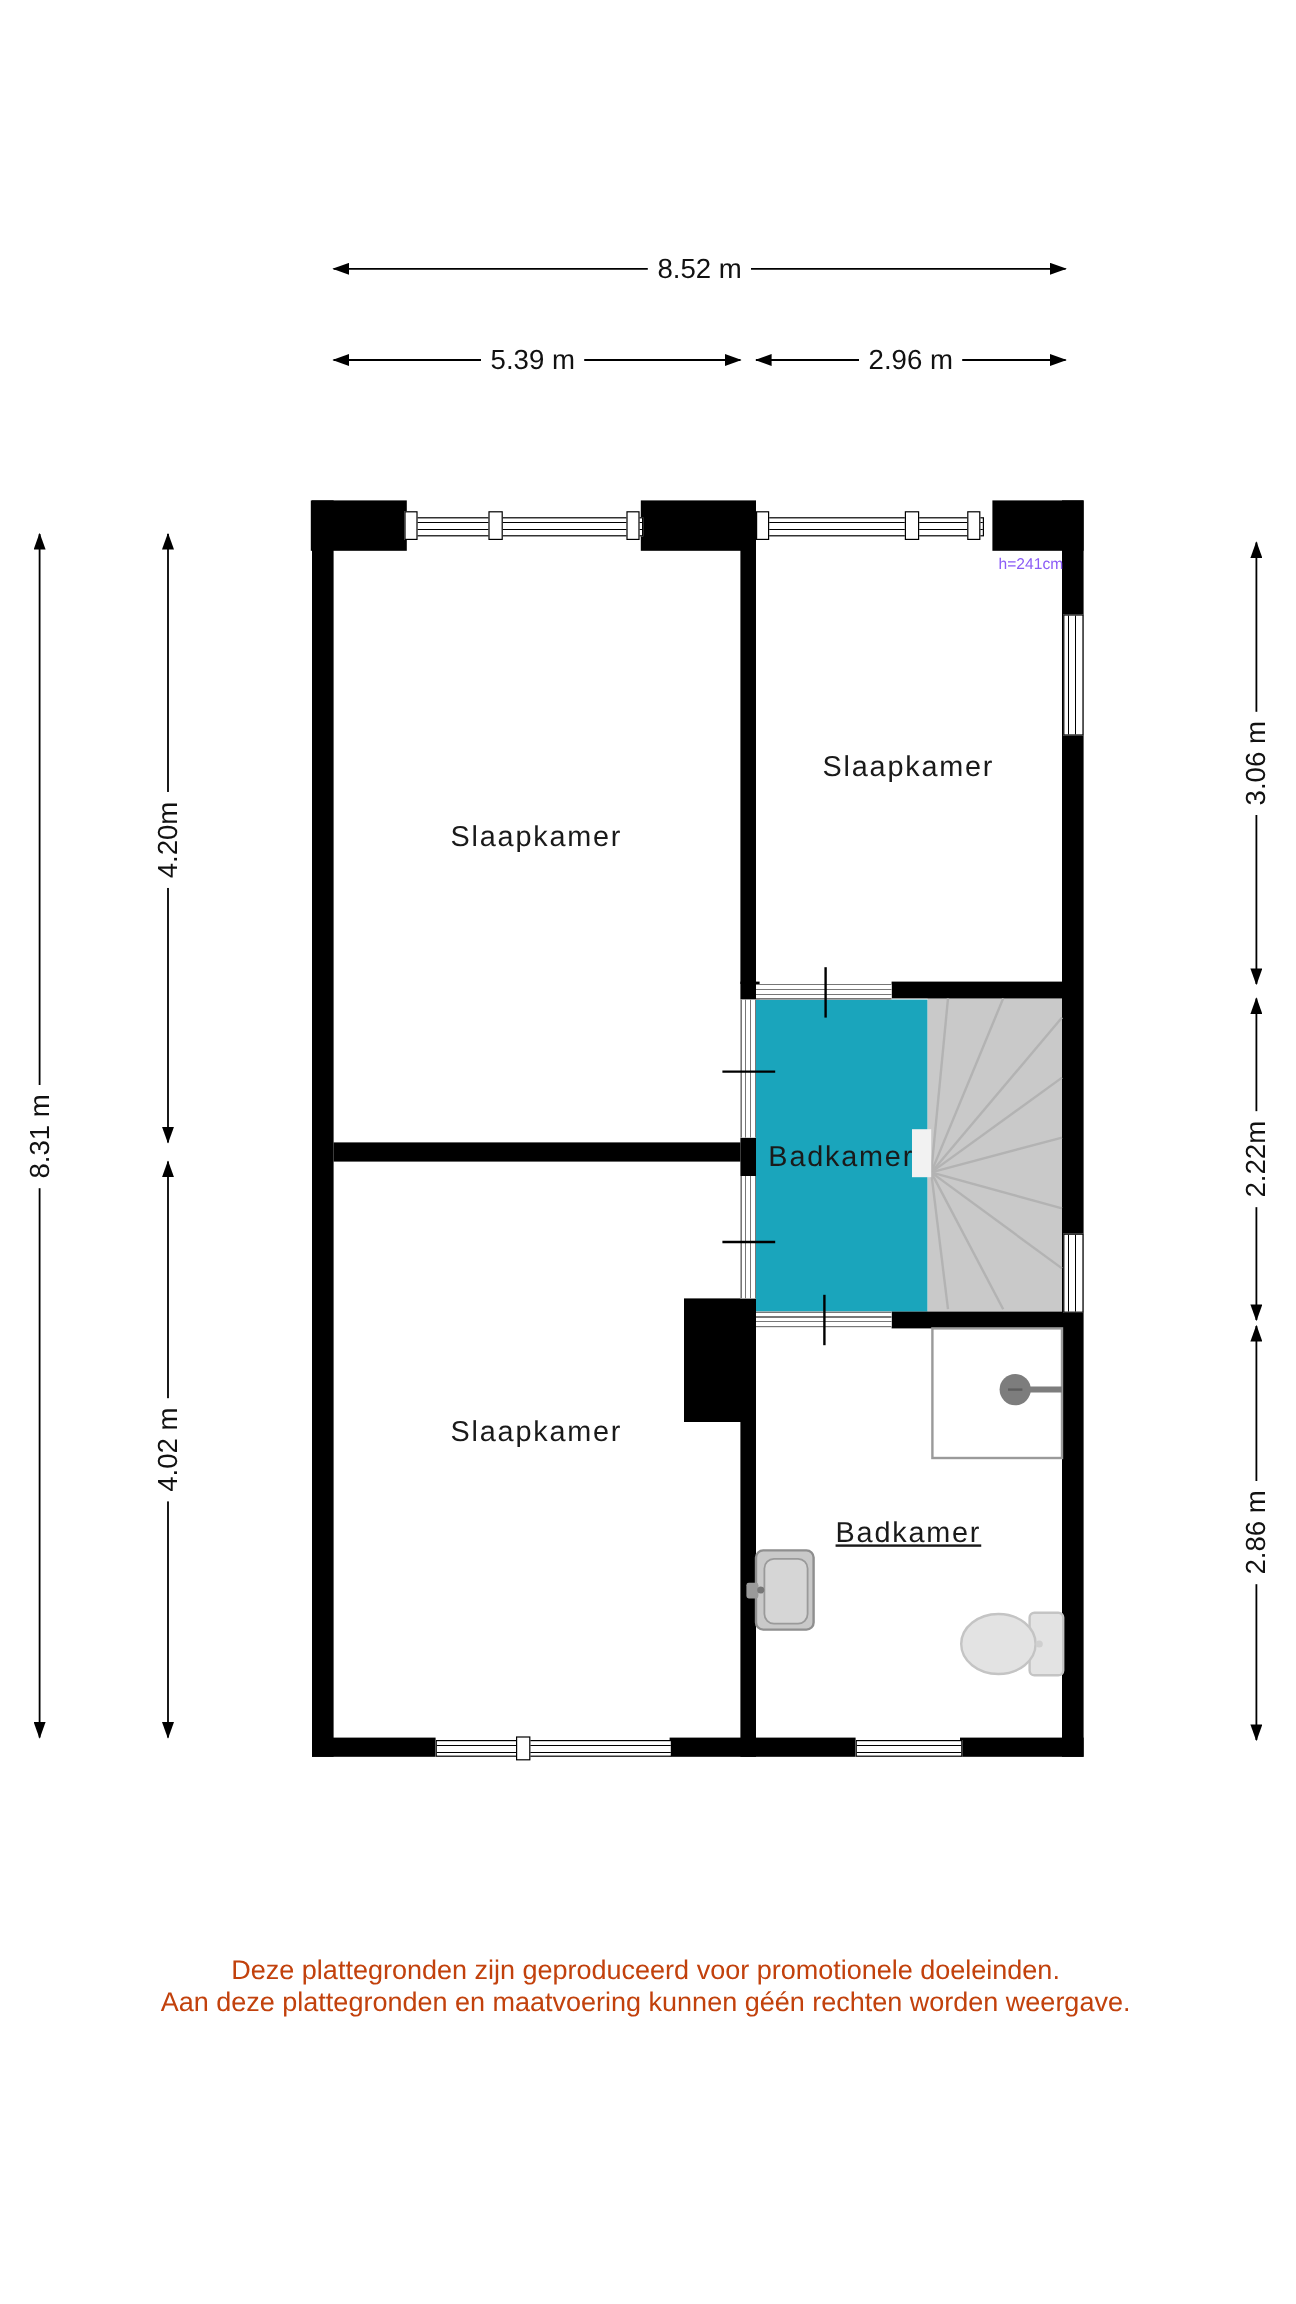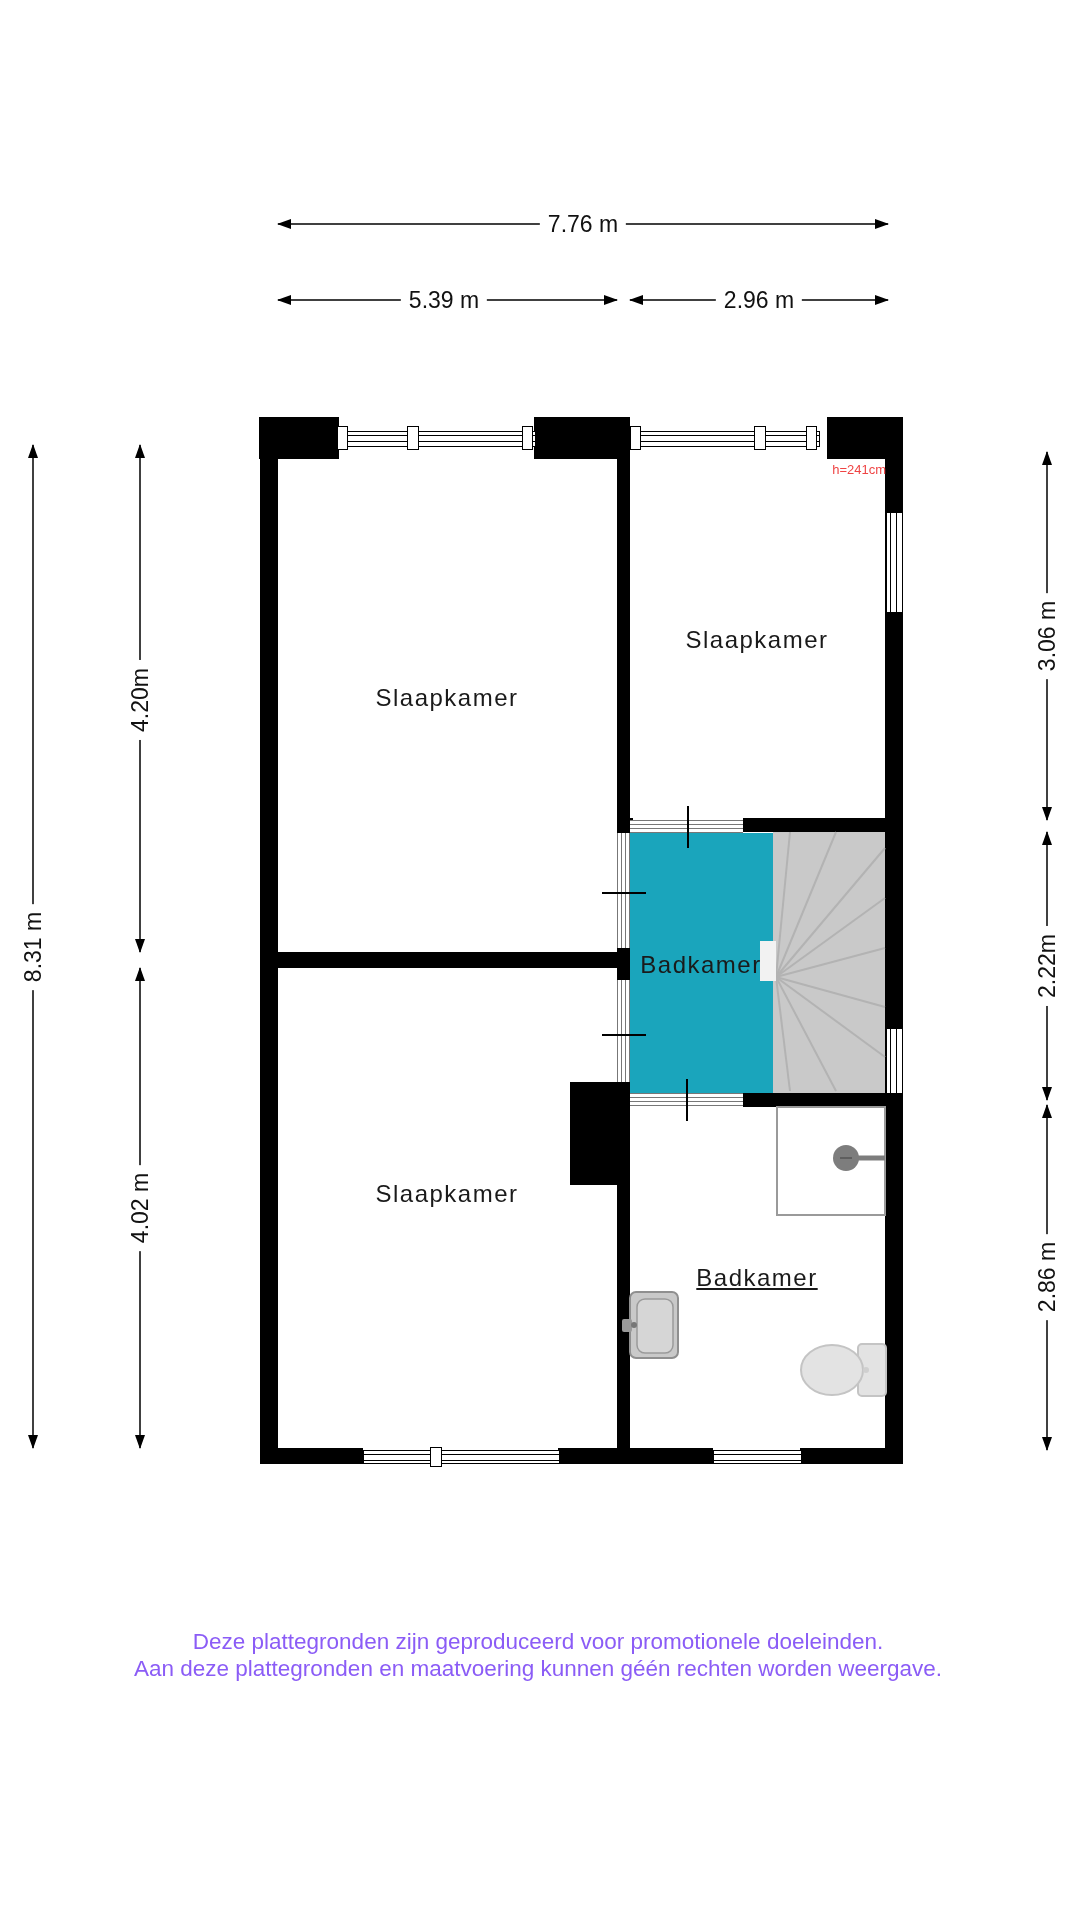--- a/index.html
+++ b/index.html
@@ -16,23 +16,23 @@
   .door-h{position:absolute;background:
       linear-gradient(to bottom, #777 0 1px, transparent 1px 4px, #777 4px 5px, transparent 5px 8px, #777 8px 9px, transparent 9px 12px, #777 12px 13px),#fff;}
   .door-v{position:absolute;background:
       linear-gradient(to right, #777 0 1px, transparent 1px 4px, #777 4px 5px, transparent 5px 8px, #777 8px 9px, transparent 9px 12px, #777 12px 13px),#fff;}
   .post{position:absolute;background:#fff;border:1px solid #000;}
   .room-label{position:absolute;transform:translate(-50%,-50%);font-size:24px;letter-spacing:1.5px;
       color:#1a1a1a;white-space:nowrap;}
   .dim-label{position:absolute;transform:translate(-50%,-50%);font-size:23px;color:#111;
       background:#fff;padding:0 8px;white-space:nowrap;}
   .dim-label.vert{transform:translate(-50%,-50%) rotate(-90deg);padding:0 8px;}
-  .note{position:absolute;font-size:13px;color:#ef4444;text-align:right;}
+  .note{position:absolute;font-size:13px;color:#8b5cf6;text-align:right;}
   .footer{position:absolute;left:0;top:1628px;width:1076px;text-align:center;
-      font-size:22.5px;line-height:27px;color:#8b5cf6;}
+      font-size:22.5px;line-height:27px;color:#c2410c;}
   svg.overlay{position:absolute;left:0;top:0;pointer-events:none;}
 </style>
 </head>
 <body>
 
 <div class="abs" style="left:630px;top:833px;width:143px;height:260px;background:#1aa5bc;"></div>
 <div class="abs" style="left:773px;top:830px;width:112px;height:263px;background:#c9c9c9;"></div>
 
 <div class="w" style="left:260px;top:417px;width:18px;height:1047px;"></div>
 <div class="w" style="left:259px;top:417px;width:80px;height:42px;"></div>
@@ -124,21 +124,21 @@
     <line x1="630" y1="300" x2="888" y2="300" marker-start="url(#as)" marker-end="url(#ae)"></line>
     <line x1="33" y1="445" x2="33" y2="1448" marker-start="url(#as)" marker-end="url(#ae)"></line>
     <line x1="140" y1="445" x2="140" y2="952" marker-start="url(#as)" marker-end="url(#ae)"></line>
     <line x1="140" y1="968" x2="140" y2="1448" marker-start="url(#as)" marker-end="url(#ae)"></line>
     <line x1="1047" y1="452" x2="1047" y2="820" marker-start="url(#as)" marker-end="url(#ae)"></line>
     <line x1="1047" y1="832" x2="1047" y2="1100" marker-start="url(#as)" marker-end="url(#ae)"></line>
     <line x1="1047" y1="1105" x2="1047" y2="1450" marker-start="url(#as)" marker-end="url(#ae)"></line>
   </g>
 </svg>
 
-<div class="dim-label" style="left:583px;top:224px;">7.76 m</div>
+<div class="dim-label" style="left:583px;top:224px;">8.52 m</div>
 <div class="dim-label" style="left:444px;top:300px;">5.39 m</div>
 <div class="dim-label" style="left:759px;top:300px;">2.96 m</div>
 <div class="dim-label vert" style="left:33px;top:947px;">8.31 m</div>
 <div class="dim-label vert" style="left:140px;top:700px;">4.20m</div>
 <div class="dim-label vert" style="left:140px;top:1208px;">4.02 m</div>
 <div class="dim-label vert" style="left:1047px;top:636px;">3.06 m</div>
 <div class="dim-label vert" style="left:1047px;top:966px;">2.22m</div>
 <div class="dim-label vert" style="left:1047px;top:1277px;">2.86 m</div>
 
 <div class="room-label" style="left:447px;top:698px;">Slaapkamer</div>

